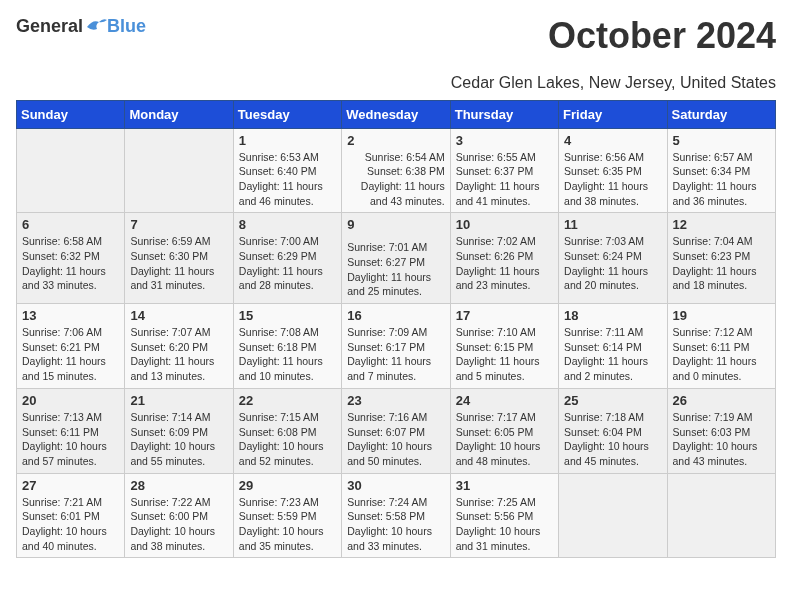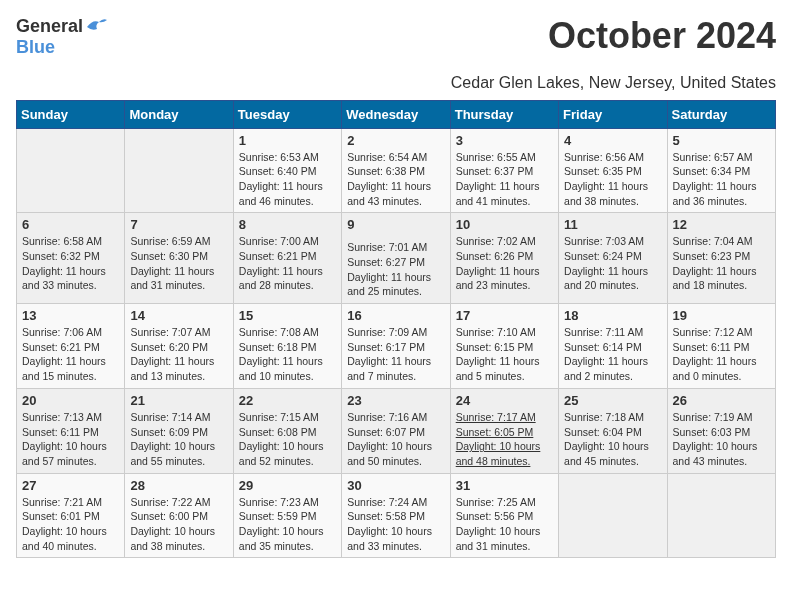--- a/index.html
+++ b/index.html
@@ -11,21 +11,20 @@
       padding: 16px;
     }
     .header-top {
       display: flex;
       align-items: flex-start;
       justify-content: space-between;
       margin-bottom: 4px;
     }
     .logo {
       display: flex;
-      flex-direction: column;
       align-items: flex-start;
     }
     .logo-general {
       font-size: 18px;
       font-weight: bold;
       color: #333;
     }
     .logo-blue {
       font-size: 18px;
       font-weight: bold;
@@ -45,21 +44,21 @@
       color: #333;
       margin-top: 18px;
     }
     .calendar {
       width: 100%;
       border-collapse: collapse;
       margin-top: 8px;
       font-size: 11px;
     }
     .calendar thead tr th {
-      background-color: #0369a1;
+      background-color: #1d4ed8;
       color: #fff;
       padding: 6px 4px;
       text-align: left;
       font-size: 13px;
       font-weight: bold;
       border: 1px solid #2a5090;
     }
     .calendar tbody tr td {
       border: 1px solid #ccc;
       vertical-align: top;
@@ -126,21 +125,21 @@
         <td class="empty-cell"></td>
         <td class="empty-cell"></td>
         <td>
           <span class="day-number">1</span>
           <div class="day-info" style="white-space: pre-line;">Sunrise: 6:53 AM
 Sunset: 6:40 PM
 Daylight: 11 hours and 46 minutes.</div>
         </td>
         <td>
           <span class="day-number">2</span>
-          <div class="day-info" style="white-space: pre-line;">Sunrise: 6:54 AM
+          <div class="day-info" style="white-space: pre-line; text-align: right;">Sunrise: 6:54 AM
 Sunset: 6:38 PM
 Daylight: 11 hours and 43 minutes.</div>
         </td>
         <td>
           <span class="day-number">3</span>
           <div class="day-info" style="white-space: pre-line;">Sunrise: 6:55 AM
 Sunset: 6:37 PM
 Daylight: 11 hours and 41 minutes.</div>
         </td>
         <td>
@@ -165,21 +164,21 @@
         </td>
         <td>
           <span class="day-number">7</span>
           <div class="day-info" style="white-space: pre-line;">Sunrise: 6:59 AM
 Sunset: 6:30 PM
 Daylight: 11 hours and 31 minutes.</div>
         </td>
         <td>
           <span class="day-number">8</span>
           <div class="day-info" style="white-space: pre-line;">Sunrise: 7:00 AM
-Sunset: 6:21 PM
+Sunset: 6:29 PM
 Daylight: 11 hours and 28 minutes.</div>
         </td>
         <td>
           <span class="day-number">9</span>
           <div class="day-info" style="white-space: pre-line; margin-top: 8px;">Sunrise: 7:01 AM
 Sunset: 6:27 PM
 Daylight: 11 hours and 25 minutes.</div>
         </td>
         <td>
           <span class="day-number">10</span>
@@ -264,21 +263,21 @@
 Daylight: 10 hours and 52 minutes.</div>
         </td>
         <td>
           <span class="day-number">23</span>
           <div class="day-info" style="white-space: pre-line;">Sunrise: 7:16 AM
 Sunset: 6:07 PM
 Daylight: 10 hours and 50 minutes.</div>
         </td>
         <td>
           <span class="day-number">24</span>
-          <div class="day-info" style="white-space: pre-line; text-decoration: underline;">Sunrise: 7:17 AM
+          <div class="day-info" style="white-space: pre-line;">Sunrise: 7:17 AM
 Sunset: 6:05 PM
 Daylight: 10 hours and 48 minutes.</div>
         </td>
         <td>
           <span class="day-number">25</span>
           <div class="day-info" style="white-space: pre-line;">Sunrise: 7:18 AM
 Sunset: 6:04 PM
 Daylight: 10 hours and 45 minutes.</div>
         </td>
         <td>

